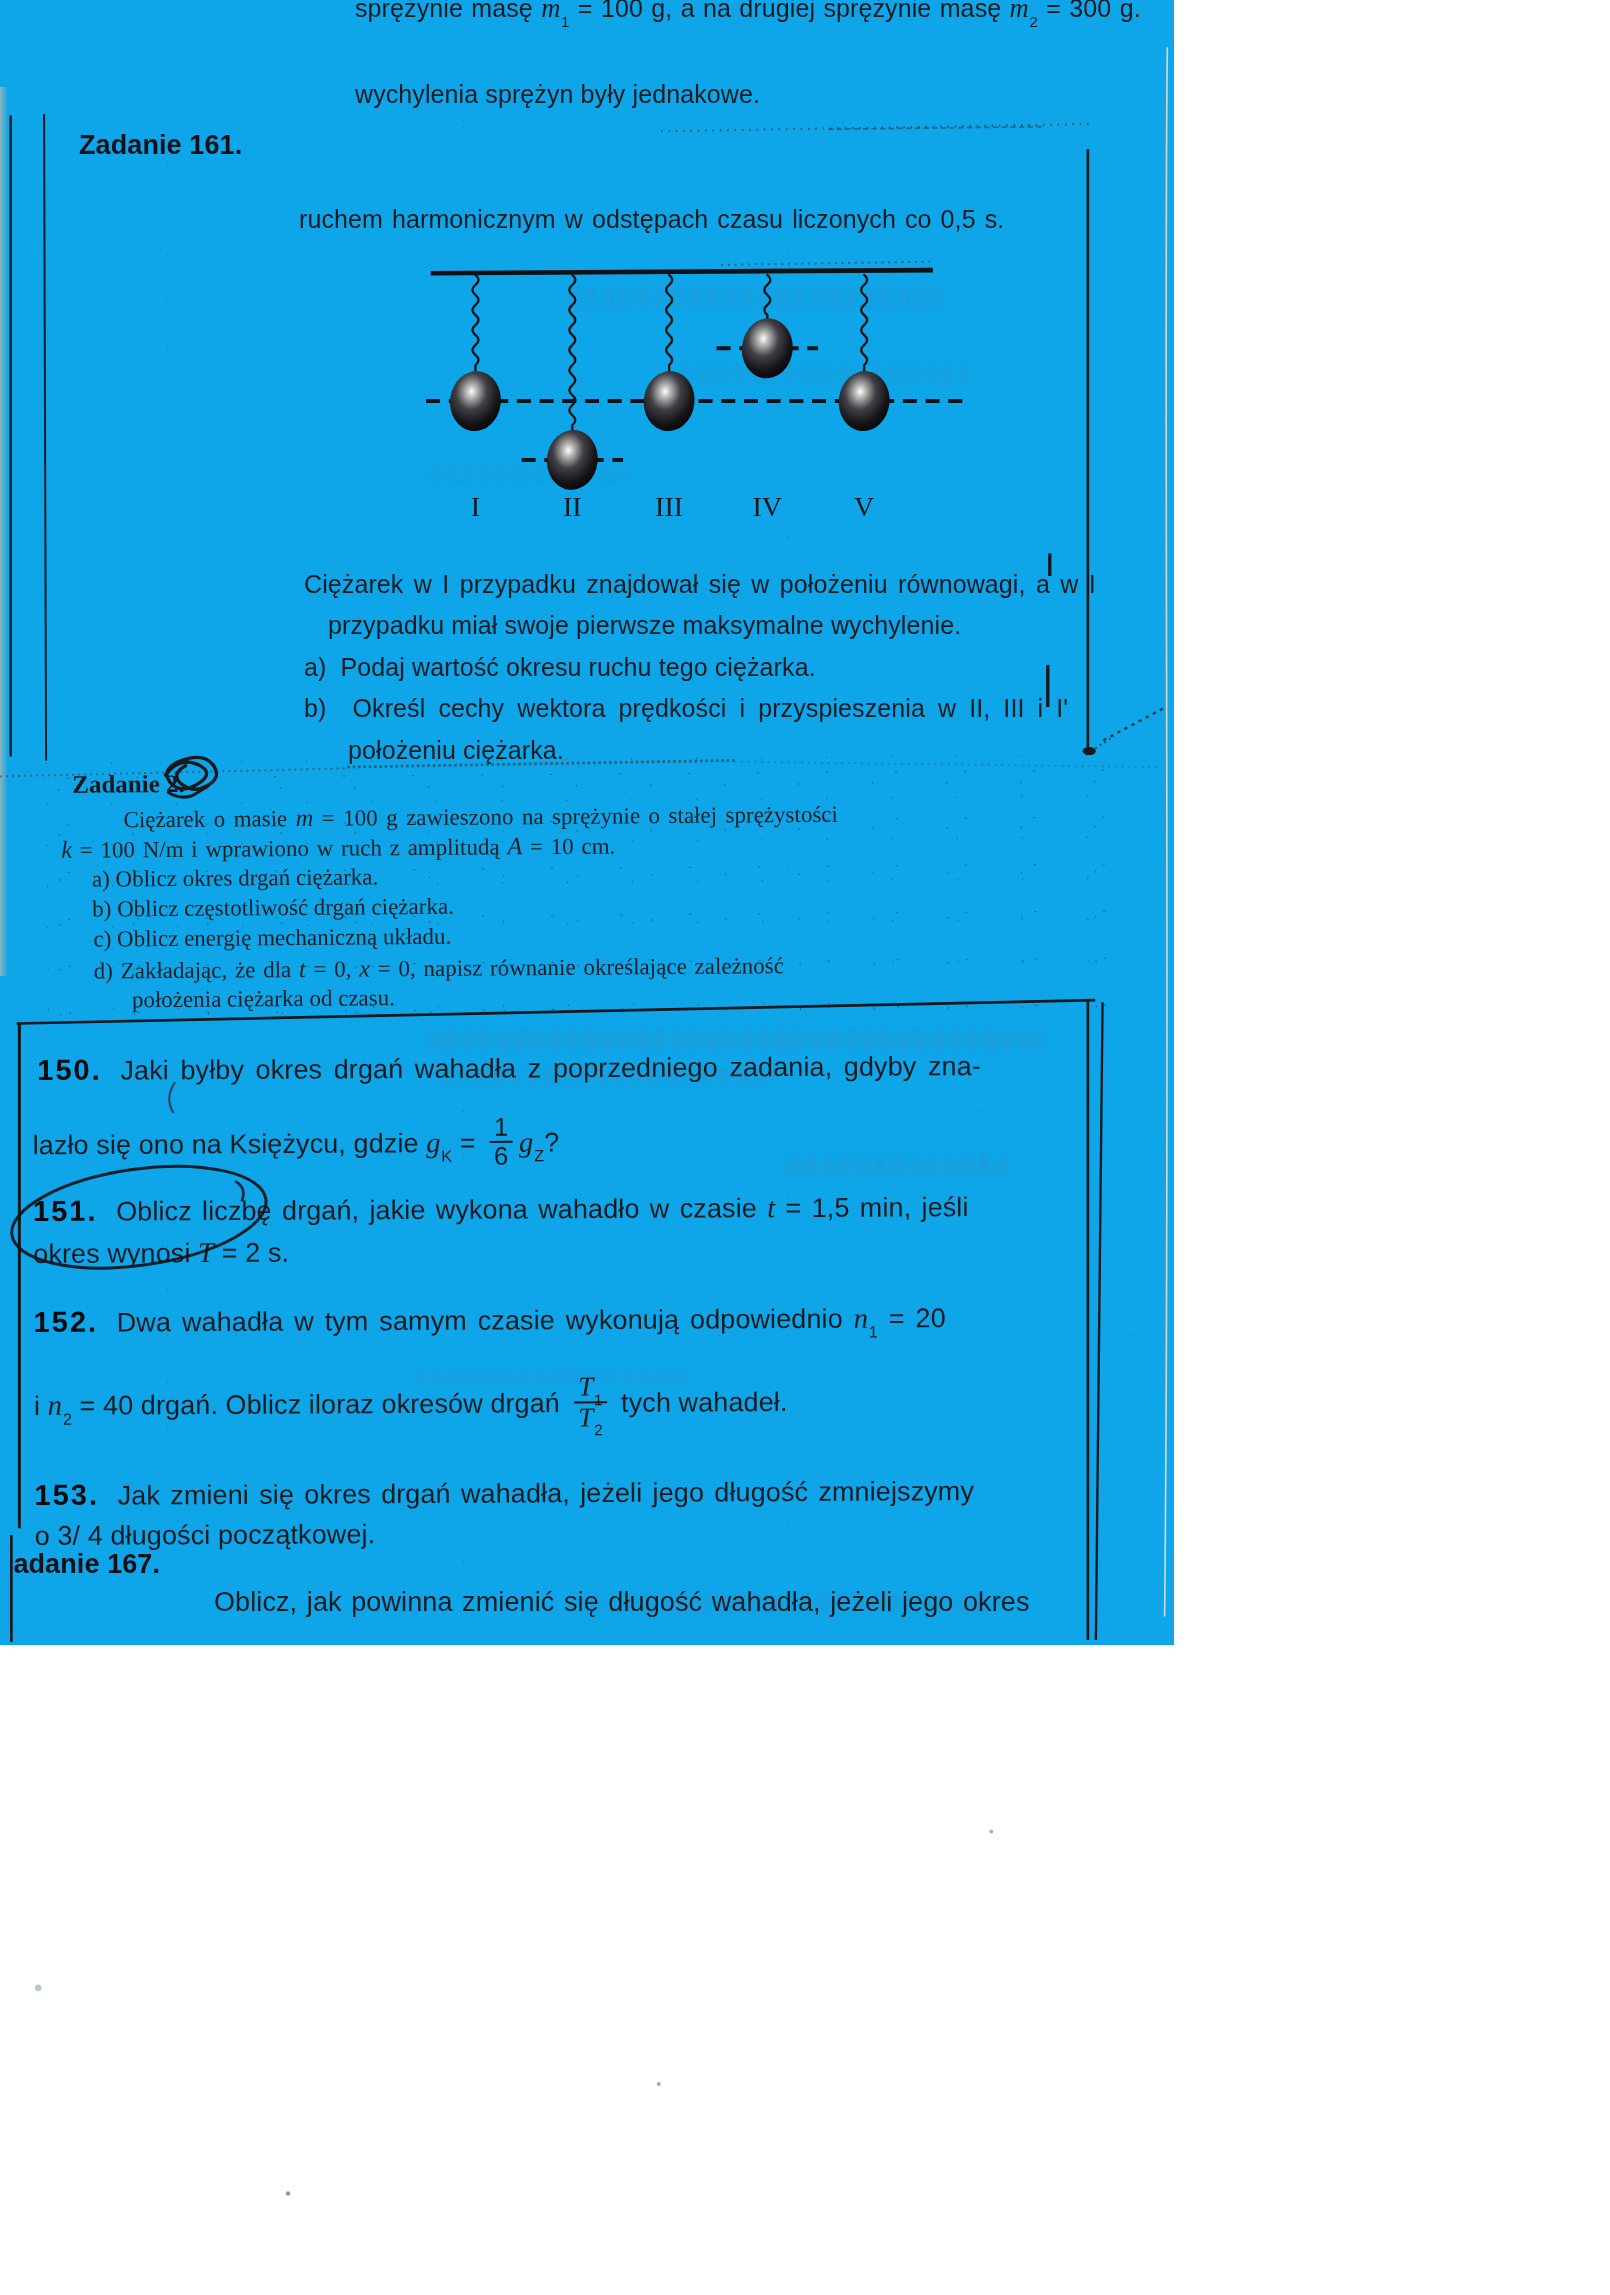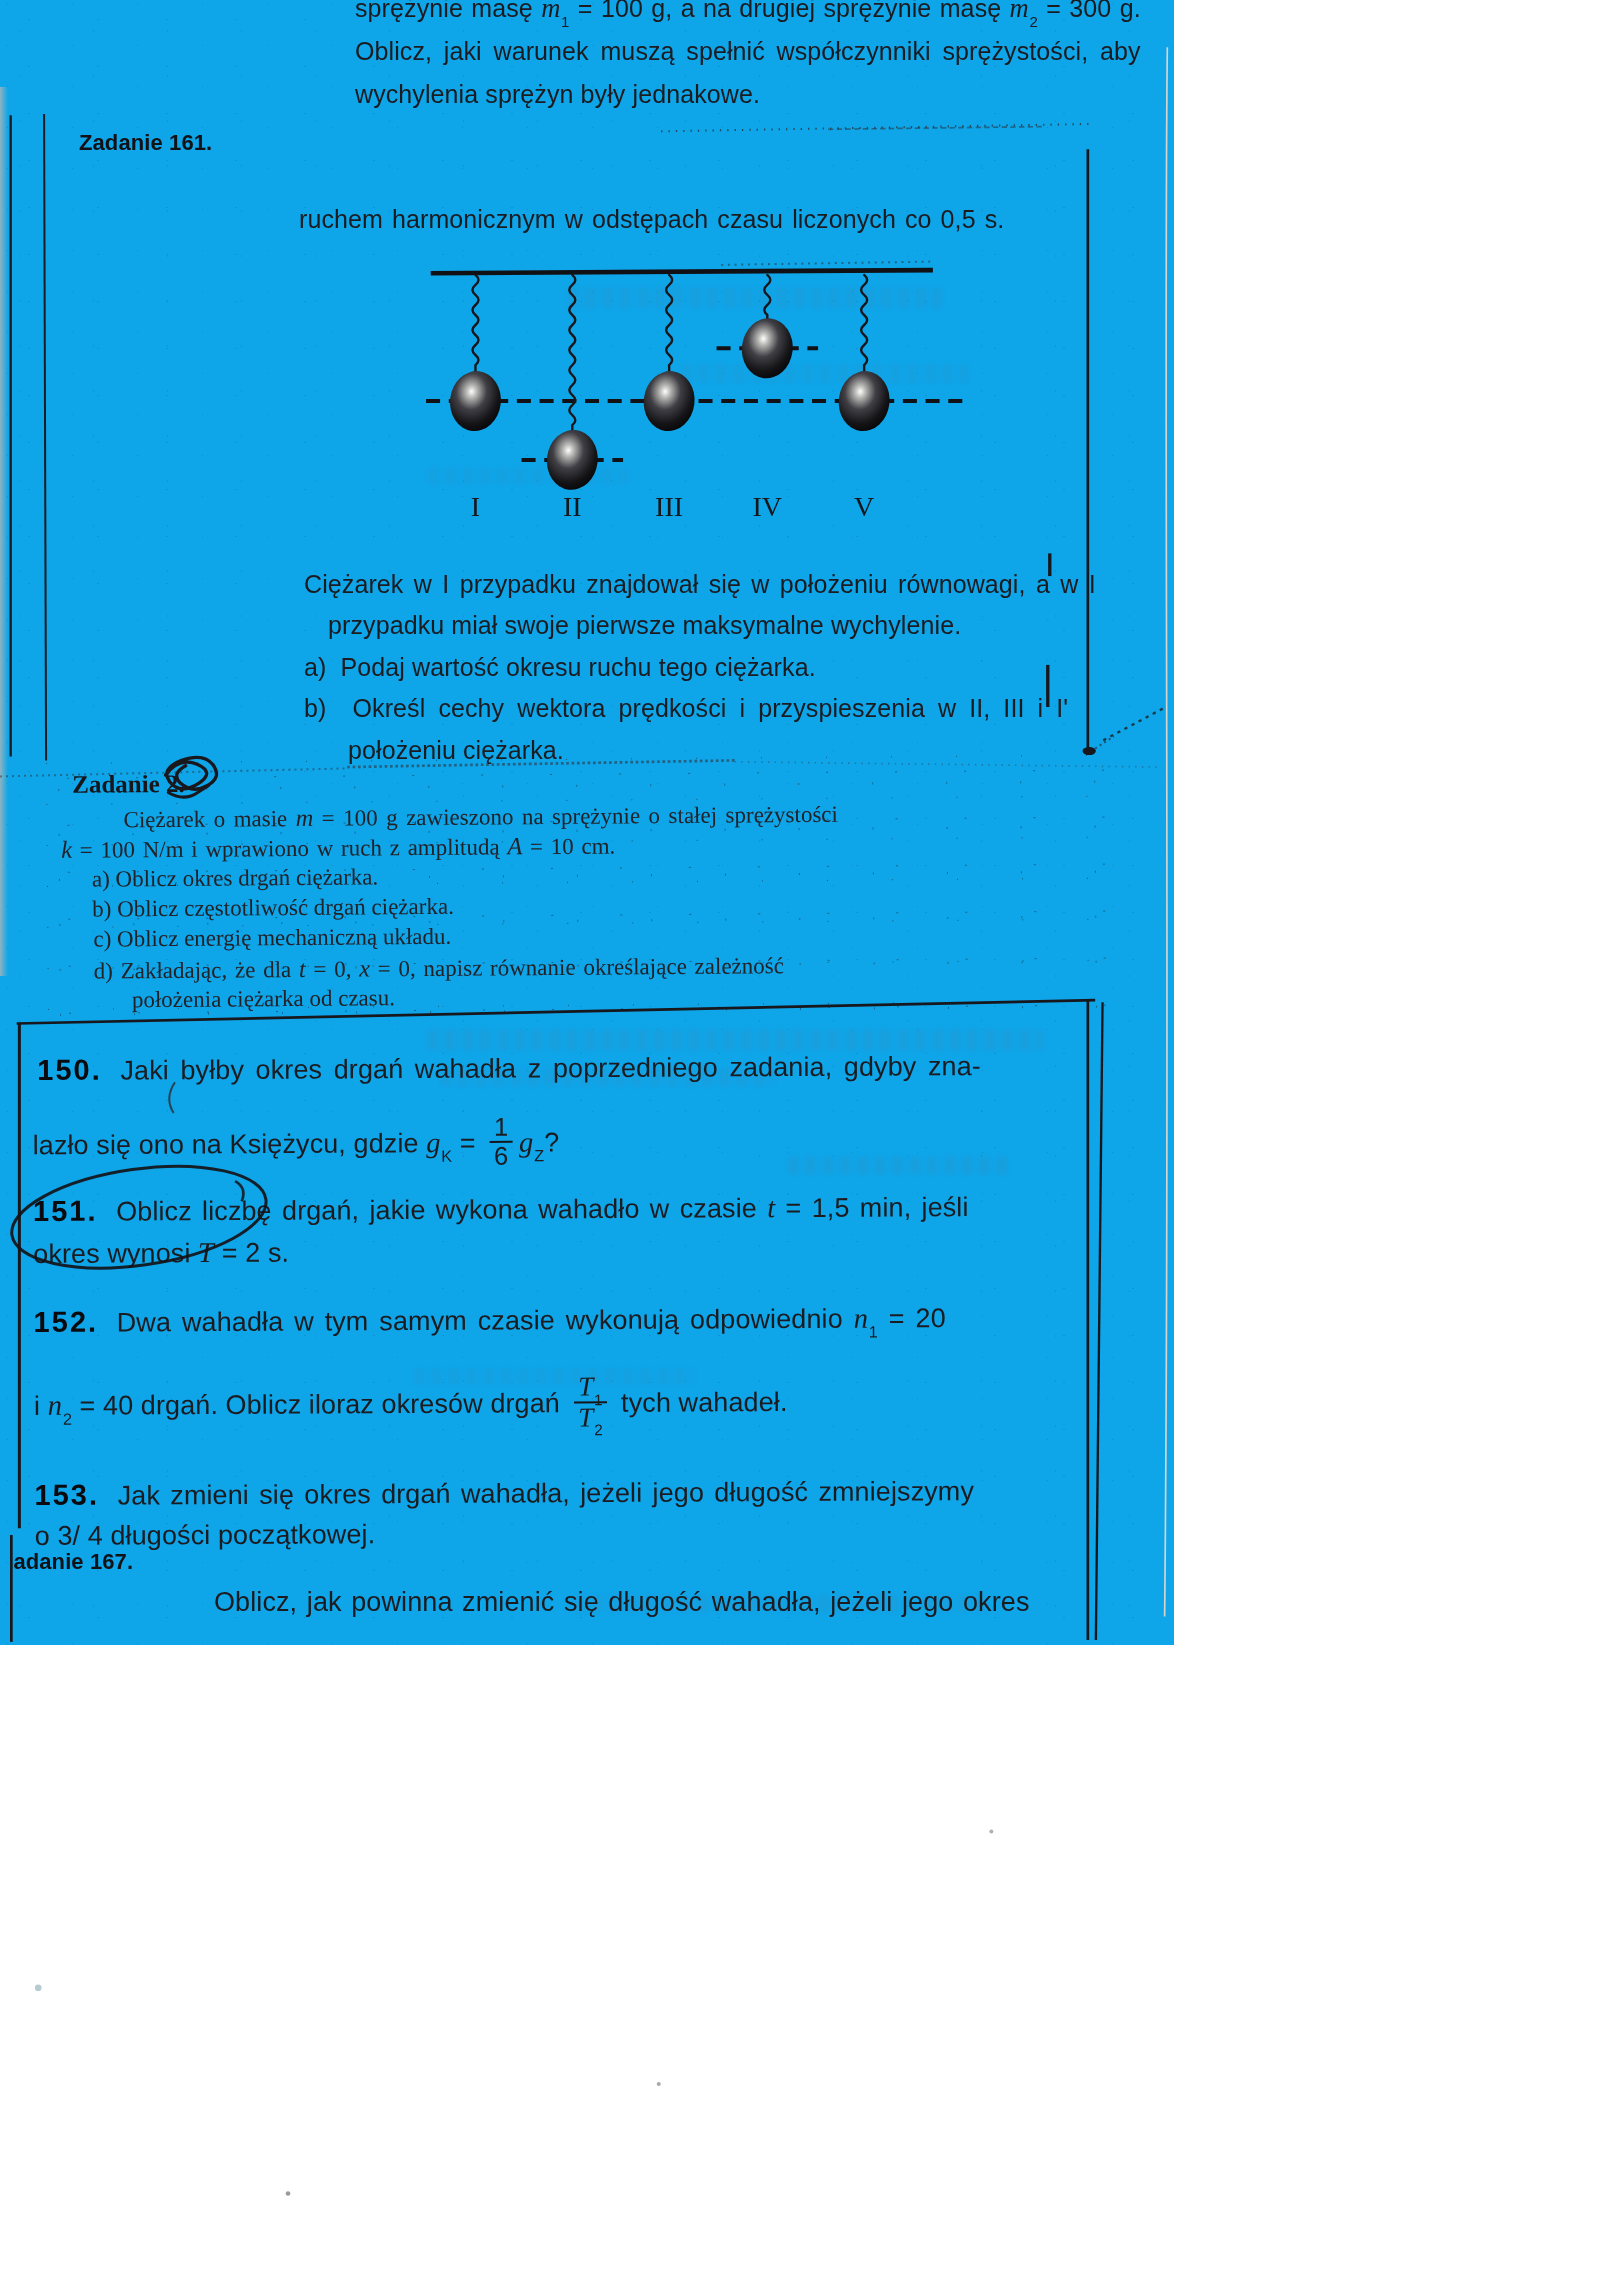--- a/index.html
+++ b/index.html
@@ -1,20 +1,20 @@
 <!DOCTYPE html>
 <html style="font-size:10.7px"><head>
 <meta charset="utf-8">
 <title>Scanned physics problems page</title>
 <style>
   html,body{margin:0;padding:0;background:#ffffff;}
   body{width:1610px;height:2295px;position:relative;font-family:"Liberation Sans",sans-serif;color:#1b1b20;}
   .scan{position:absolute;left:0;top:0;width:1174px;height:1645px;background:#0ea5e9;overflow:hidden;}
   .line{position:absolute;white-space:nowrap;font-size:25px;letter-spacing:0.1px;color:#1b1b20;}
-  .big{font-size:22px;}
+  .big{font-size:27px;}
   .bold{font-weight:bold;color:#111116;}
   .num{font-weight:800;font-size:29px;letter-spacing:2px;color:#0b0b0f;margin-right:18.7px;}
   .boxline{font-size:27px;}
   i{font-family:"Liberation Serif",serif;font-style:italic;font-size:1.06em;}
   sub{font-size:.6em;line-height:0;position:relative;bottom:-.22em;margin-left:0.7px;}
   .frac{display:inline-flex;flex-direction:column;align-items:center;vertical-align:middle;margin:0 6px;line-height:1.06;transform:translateY(-2.7px);}
   .fn,.fd{display:block;padding:0 4.7px;font-size:.95em;text-align:center;}
   .fd{border-top:2px solid #15151a;}
   .z2{position:absolute;left:39px;top:759px;width:1100px;height:262px;transform:rotate(-0.45deg);transform-origin:0 0;}
   .z2 .sline{position:absolute;white-space:nowrap;font-family:"Liberation Serif",serif;font-size:23px;color:#222229;}
@@ -37,21 +37,20 @@
 </style>
 </head>
 <body>
 
 <div class="scan">
 
   <div class="speck light" style="left:0;top:0;width:1174px;height:1645px;"></div>
   <div class="edgeStrip"></div>
 
   <div class="line" style="left:355px;top:-6.7px;word-spacing:1.3px;">sprężynie masę <i>m</i><sub>1</sub> = 100 g, a na drugiej sprężynie masę <i>m</i><sub>2</sub> = 300 g.</div>
-  <div class="line" style="left:355px;top:37px;word-spacing:4.7px;">Oblicz, jaki warunek muszą spełnić współczynniki sprężystości, aby</div>
   <div class="line" style="left:355px;top:80px;">wychylenia sprężyn były jednakowe.</div>
 
   <div class="line big bold" style="left:79px;top:130px;">Zadanie 161.</div>
   <div class="line" style="left:299px;top:205px;word-spacing:2px;">ruchem harmonicznym w odstępach czasu liczonych co 0,5 s.</div>
 
   <div class="ghost" style="left:568px;top:287px;width:374px;height:21.4px;opacity:.10;"></div>
   <div class="ghost" style="left:681px;top:364px;width:287px;height:18.7px;opacity:.08;"></div>
   <div class="ghost" style="left:428px;top:468px;width:200px;height:16px;opacity:.07;"></div>
 
   <svg id="fig" class="overlay" width="1174" height="1645" viewBox="0 0 1758 2462">

